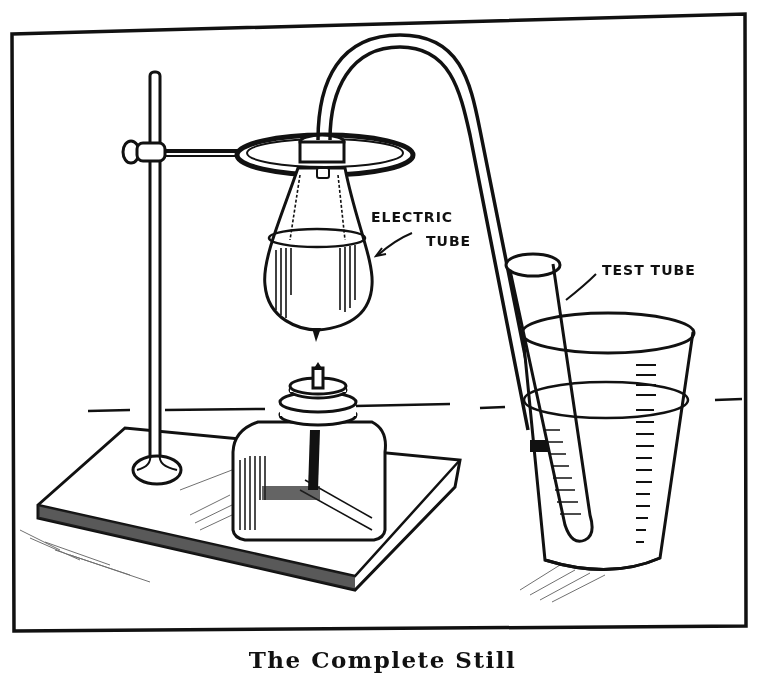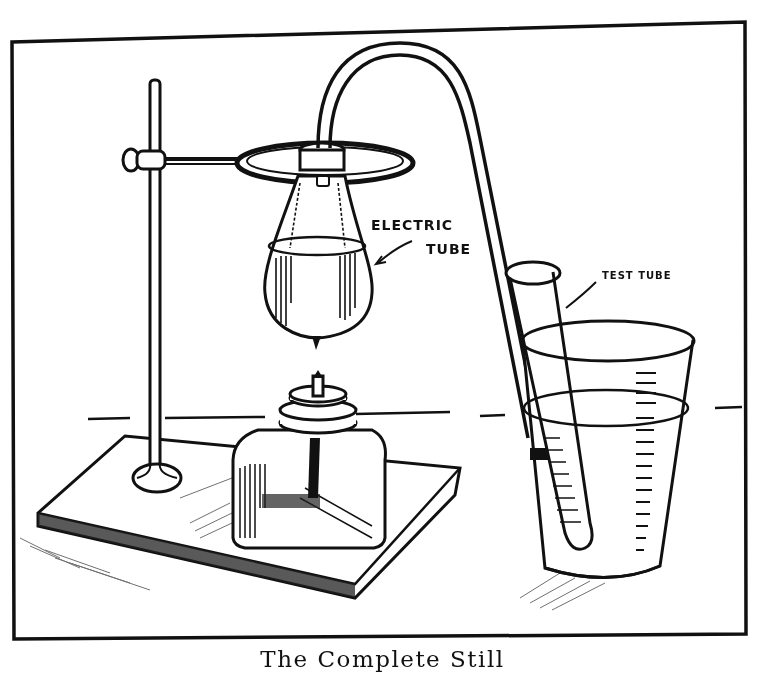--- a/index.html
+++ b/index.html
@@ -1,32 +1,32 @@
 <!DOCTYPE html>
 <html><head>
 <meta charset="utf-8">
 <style>
   html, body { margin: 0; padding: 0; background: #ffffff; }
   body { width: 765px; height: 685px; position: relative; overflow: hidden; }
   .frame {
-    position: absolute; left: 10px; top: 24px; width: 735px; height: 608px;
+    position: absolute; left: 10px; top: 16px; width: 735px; height: 608px;
   }
   .art { position: absolute; left: 0; top: 0; }
   .label {
     position: absolute;
     font-family: "DejaVu Sans", sans-serif;
     font-weight: bold;
     color: #111;
     letter-spacing: 1px;
   }
   .caption {
     position: absolute; left: 0; width: 765px; top: 646px;
     text-align: center;
     font-family: "DejaVu Serif", serif;
-    font-weight: normal;
+    font-weight: bold;
     font-size: 23px;
     letter-spacing: 1.5px;
     color: #111;
   }
 </style>
 </head>
 <body>
 
 <div class="frame">
   <svg class="art" width="765" height="685" viewBox="0 0 765 685" style="left:-10px;top:-26px;" xmlns="http://www.w3.org/2000/svg">
@@ -183,16 +183,16 @@
 
     <g fill="none" stroke="#111" stroke-width="2">
       <path d="M412 243 Q395 250 378 265"></path>
       <path d="M382 258 L376 266 L386 264"></path>
       <path d="M596 284 Q585 295 566 310"></path>
     </g>
   </svg>
 
   <span class="label" style="left:361px;top:193px;font-size:14px;">ELECTRIC</span>
   <span class="label" style="left:416px;top:217px;font-size:14px;">TUBE</span>
-  <span class="label" style="left:592px;top:246px;font-size:10px;text-align:center;">TEST TUBE</span>
+  <span class="label" style="left:592px;top:246px;font-size:14px;text-align:center;">TEST TUBE</span>
 </div>
 
 <div class="caption">The Complete Still</div>
 
 </body></html>

